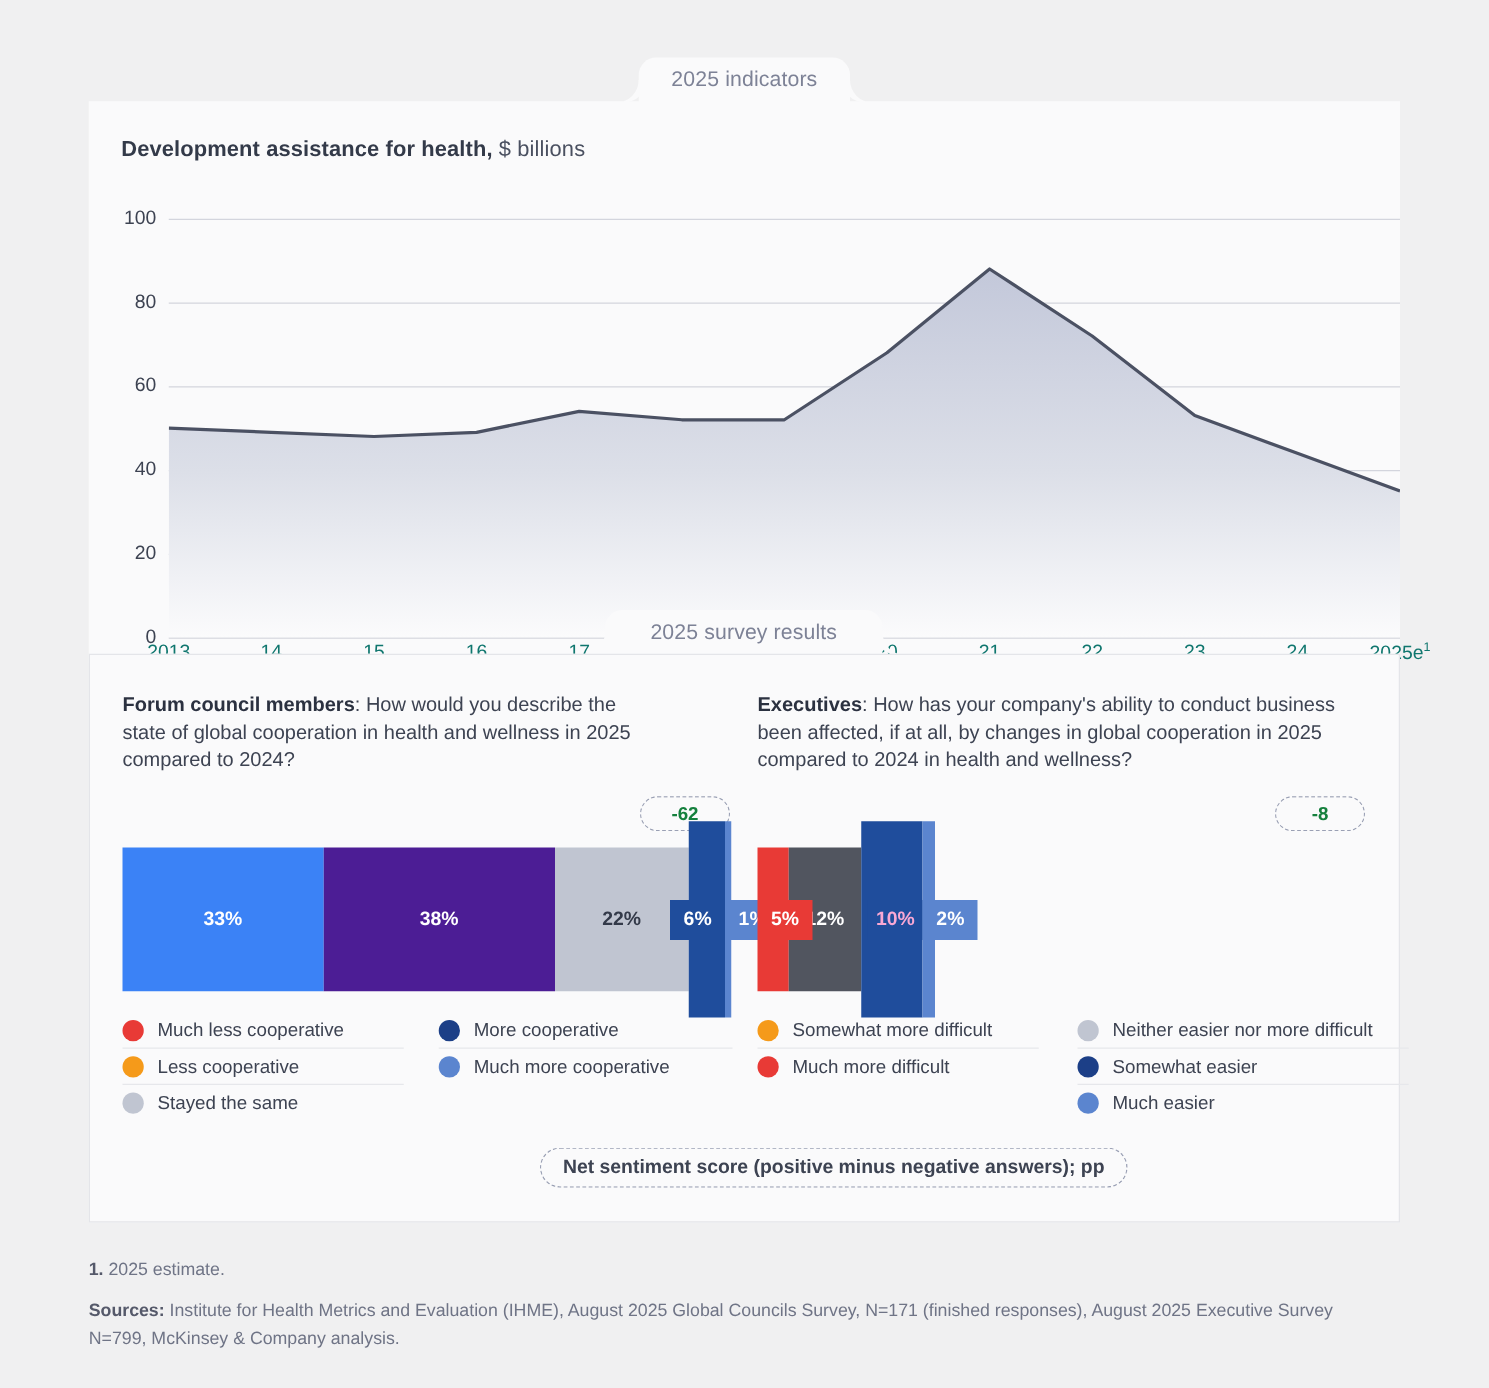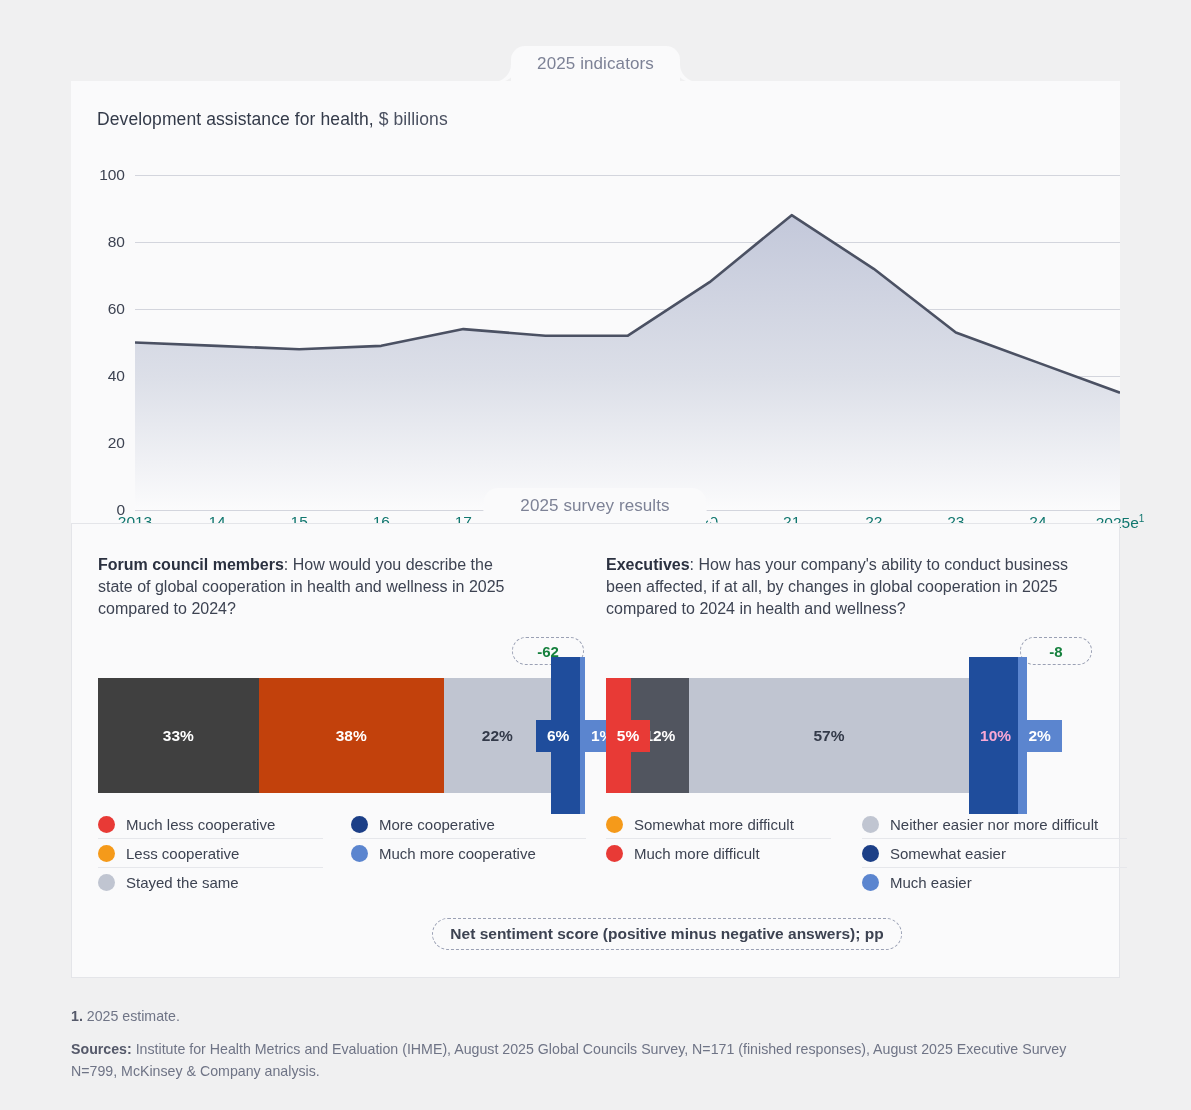--- a/index.html
+++ b/index.html
@@ -33,21 +33,21 @@
   .tab::after  { right: -18px; border-bottom-left-radius: 18px;  box-shadow: -6px 0 0 0 #fafafb; }
 
   
   #indicators-panel { left: 71px; top: 81px; width: 1049px; height: 449px; }
   #indicators-tab { left: 511px; top: 46px; width: 169px; height: 36px; }
 
   .chart-title {
     position: absolute; left: 26px; top: 28px;
     font-size: 17.5px; color: #333a49; letter-spacing: .1px;
   }
-  .chart-title b { font-weight: normal; }
+  .chart-title b { font-weight: bold; }
   .chart-title span { color: #4a5060; }
 
   #plot {
     position: absolute; left: 64px; top: 94px;
     width: 985px; height: 335px;
   }
   .ylab {
     position: absolute; right: 100%; margin-right: 10px;
     font-size: 15.5px; color: #3d4352; white-space: nowrap;
     transform: translateY(-50%);
@@ -203,24 +203,24 @@
 
   <div class="score-pill" id="score-left">
     <span>-62</span>
   </div>
   <div class="score-pill" id="score-right">
     <span>-8</span>
   </div>
 
   <div class="bar-wrap" id="bar-left">
     <div class="bar" id="bar-left-inner">
-        <div class="seg" style="width: 33%; background: #404040;">
+        <div class="seg" style="width: 33%; background: #3b82f6;">
           <span class="inline-lab" style="color: rgb(255, 255, 255);">33%</span>
         </div>
-        <div class="seg" style="width: 38%; background: #c2410c;">
+        <div class="seg" style="width: 38%; background: #4c1d95;">
           <span class="inline-lab" style="color: rgb(255, 255, 255);">38%</span>
         </div>
         <div class="seg" style="width: 22%; background: rgb(192, 197, 209);">
           <span class="inline-lab" style="color: rgb(51, 58, 73);">22%</span>
         </div>
         <div class="seg tall" style="width: 6%; background: rgb(31, 77, 156);">
           <span class="popout left" style="background: rgb(31, 77, 156); color: rgb(255, 255, 255);">6%</span>
         </div>
         <div class="seg tall" style="width: 1%; background: rgb(91, 133, 207);">
           <span class="popout right" style="background: rgb(91, 133, 207); color: rgb(255, 255, 255);">1%</span>
@@ -228,23 +228,20 @@
       </div>
   </div>
   <div class="bar-wrap" id="bar-right">
     <div class="bar" id="bar-right-inner">
         <div class="seg" style="width: 5%; background: rgb(232, 58, 54);">
           <span class="popout right" style="background: rgb(232, 58, 54); color: rgb(255, 255, 255);">5%</span>
         </div>
         <div class="seg" style="width: 12%; background: rgb(81, 85, 95);">
           <span class="inline-lab" style="color: rgb(255, 255, 255);">12%</span>
         </div>
-        <div class="seg" style="width: 57%; background: rgb(192, 197, 209);">
-          <span class="inline-lab" style="color: rgb(51, 58, 73);">57%</span>
-        </div>
         <div class="seg tall" style="width: 10%; background: rgb(31, 77, 156);">
           <span class="popout left" style="background: rgb(31, 77, 156); color: #f9a8d4;">10%</span>
         </div>
         <div class="seg tall" style="width: 2%; background: rgb(91, 133, 207);">
           <span class="popout right" style="background: rgb(91, 133, 207); color: rgb(255, 255, 255);">2%</span>
         </div>
       </div>
   </div>
 
   <div class="legend">

